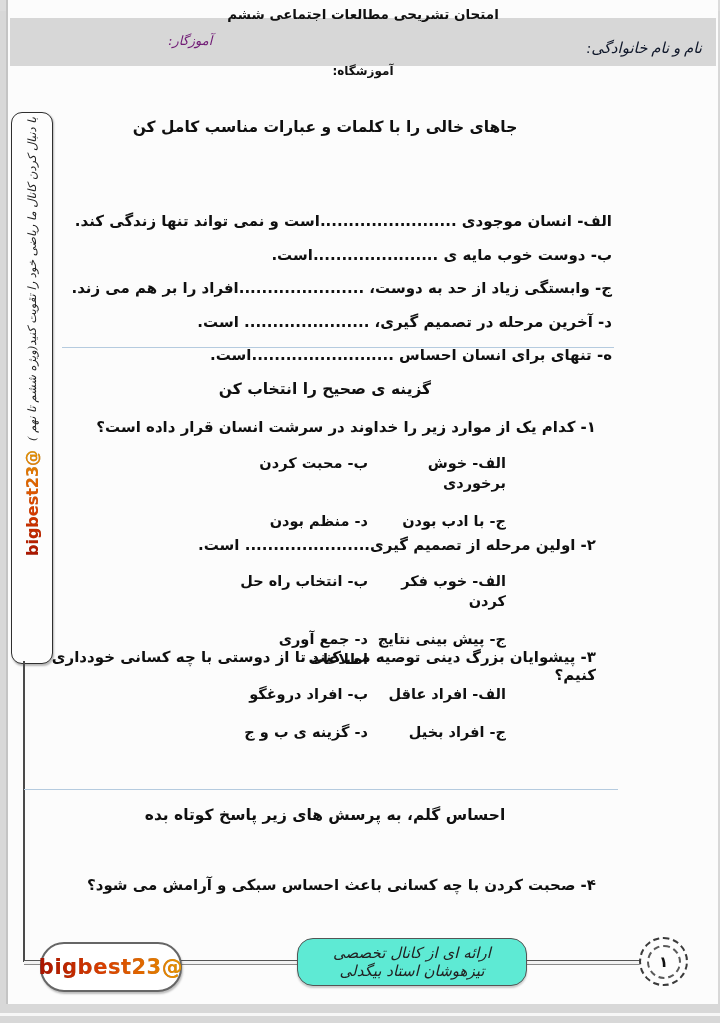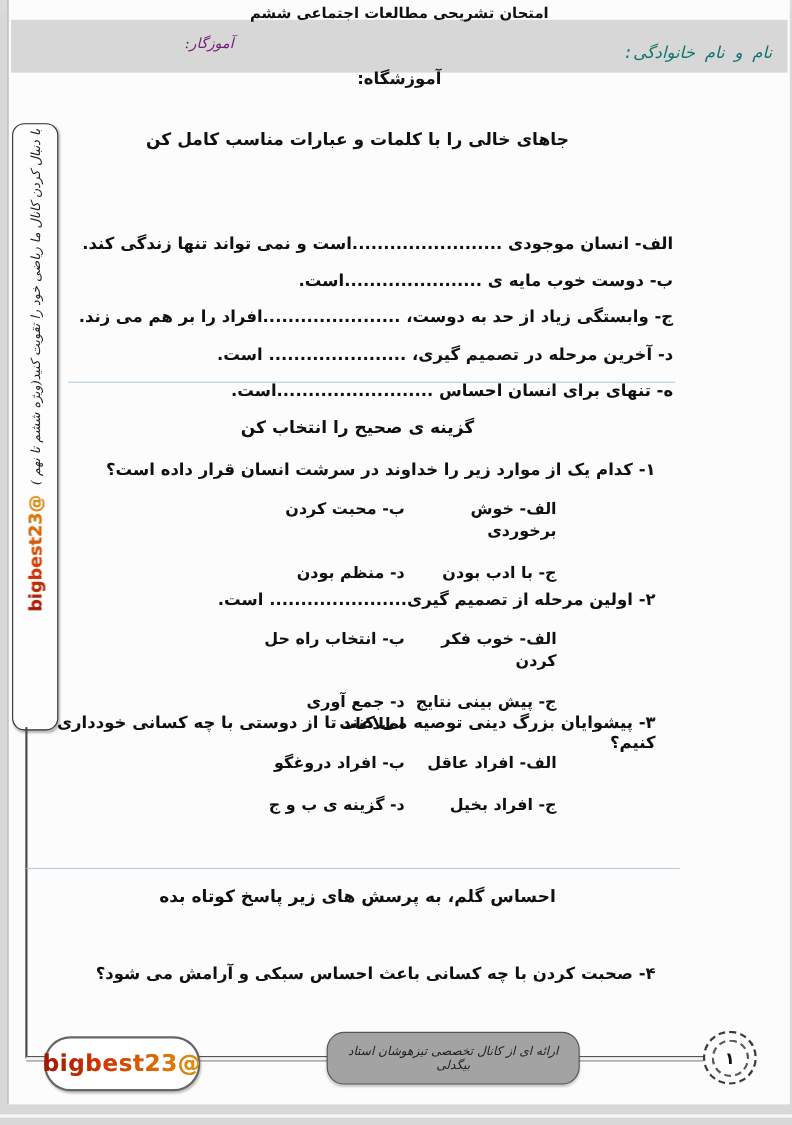--- a/index.html
+++ b/index.html
@@ -16,29 +16,29 @@
   .top-strip{position:absolute;left:0;top:0;width:720px;height:11px;background:#dcdcdc;}
   .bottom-line{position:absolute;left:0;top:1013px;width:720px;height:3px;background:#f7f7f7;}
 
   
   .header-band{
     position:absolute;left:2px;top:18px;width:706px;height:48px;
     background:#d7d7d7;direction:rtl;
   }
   .hb-name{
     position:absolute;right:14px;top:0;height:60px;display:flex;align-items:center;
-    font-family:Liberation Mono, monospace;font-style:italic;font-size:15px;color:#0f766e;
+    font-family:Liberation Serif, serif;font-style:italic;font-size:15px;color:#0f172a;
   }
   .hb-center{
     position:absolute;left:50%;top:0;transform:translateX(-50%);
     height:48px;display:flex;flex-direction:column;justify-content:center;align-items:center;
     font-weight:bold;color:#111;line-height:1.35;
   }
   .hb-center .t1{font-size:13.5px;}
-  .hb-center .t2{font-size:15px;margin-top:40px;}
+  .hb-center .t2{font-size:12px;margin-top:40px;}
   .hb-teacher{
     position:absolute;left:158px;top:0;height:44px;display:flex;align-items:center;
     font-family:"DejaVu Serif",serif;font-style:italic;font-size:13px;color:#701a75;
   }
 
   
   .side-box{
     position:absolute;left:3px;top:112px;width:40px;height:550px;
     border:1.6px solid #2f2f2f;border-radius:11px;background:#fdfdfd;
     box-shadow:1px 1.5px 2px rgba(0,0,0,.28);
@@ -89,24 +89,24 @@
   }
   .footer-badge{
     position:absolute;left:32px;top:942px;width:138px;height:46px;
     background:#fff;border:2.2px solid #666;border-radius:24px;
     box-shadow:1px 2px 2px rgba(0,0,0,.25);
     display:flex;align-items:center;justify-content:center;
   }
   .footer-badge .grad-text{font-size:21px;letter-spacing:0.5px;}
   .footer-credit{
     position:absolute;left:289px;top:938px;width:230px;height:48px;
-    background:#a3a3a3;border:1.6px solid #555;border-radius:16px;
+    background:#5eead4;border:1.6px solid #555;border-radius:16px;
     box-shadow:0 2px 2px rgba(0,0,0,.2);
     display:flex;align-items:center;justify-content:center;direction:rtl;
-    font-family:"DejaVu Serif",serif;font-style:italic;font-size:11px;color:#222;
+    font-family:"DejaVu Serif",serif;font-style:italic;font-size:15px;color:#222;
     text-align:center;padding:0 8px;box-sizing:border-box;
   }
   .page-circle{
     position:absolute;left:631px;top:937px;width:49px;height:49px;box-sizing:border-box;
     border:2.6px dashed #3a3a3a;border-radius:50%;background:#fdfdfd;
     display:flex;align-items:center;justify-content:center;
   }
   .page-circle-inner{
     width:34px;height:34px;box-sizing:border-box;border:2px dashed #5a5a5a;border-radius:50%;
     display:flex;align-items:center;justify-content:center;

